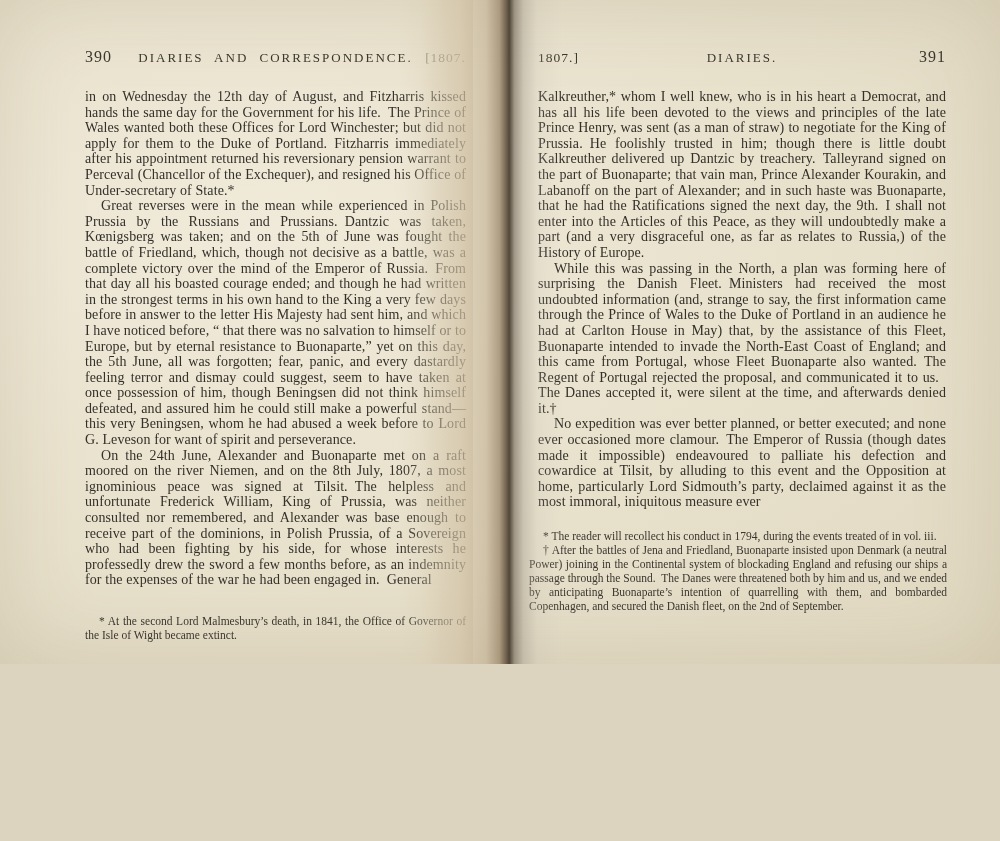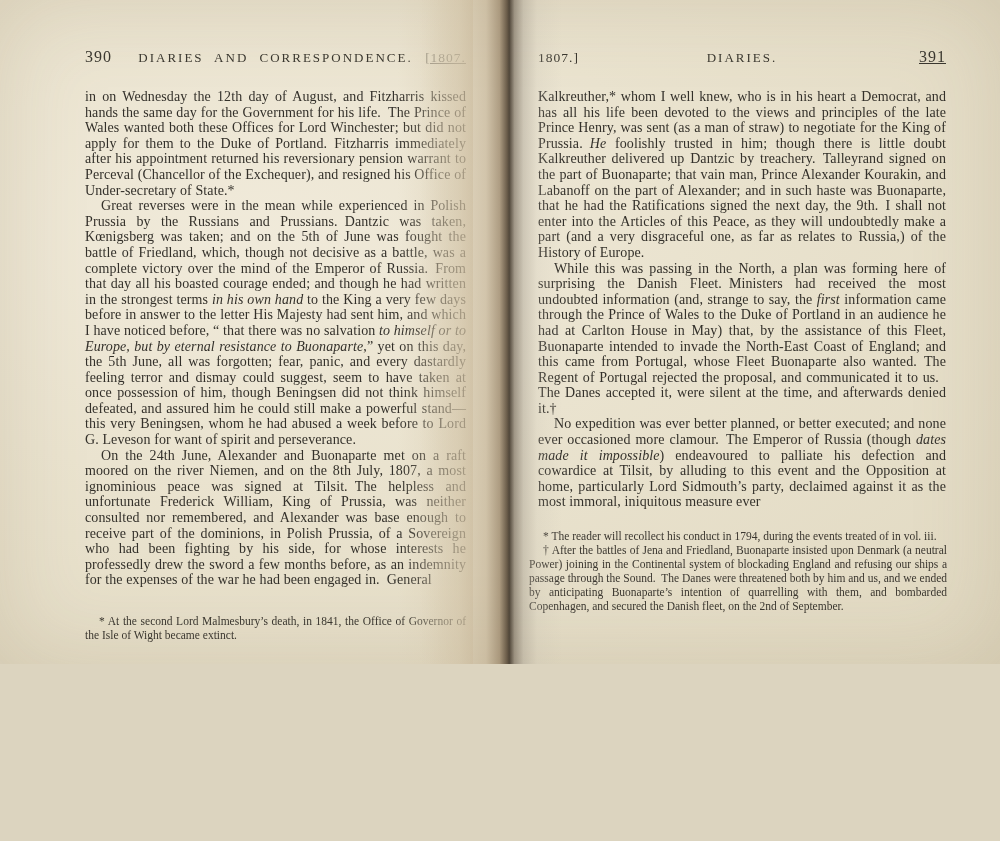--- a/index.html
+++ b/index.html
@@ -44,40 +44,40 @@
   .page-left  { left: 85px;  width: 381px; }
   .page-right { left: 538px; width: 408px; }
 
   .running-head {
     display: grid;
     grid-template-columns: 1fr auto 1fr;
     align-items: baseline;
     margin-bottom: 23px;
   }
   .running-head .left-slot  { justify-self: start; }
-  .running-head .right-slot { justify-self: end; text-decoration: underline; }
+  .running-head .right-slot { justify-self: end; }
   .page-num {
     font-size: 16px; letter-spacing: 1px; color: #3a372f;
   }
   .running-title {
     font-size: 13px; letter-spacing: 2px; word-spacing: 6px; color: #3a372f;
   }
   .year-marker { font-size: 13.5px; letter-spacing: 1px; color: #3a372f; }
   .faded { opacity: 0.55; filter: blur(0.7px); }
 
   .page-body p.para {
     margin: 0;
     font-size: 14px;
     line-height: 15.6px;
     text-align: justify;
     letter-spacing: 0.1px;
     color: #33302a;
   }
   .page-body p.para.indent { text-indent: 16px; }
-  .it { font-style: italic; }
+  .it { }
 
   .footnotes { display: block; }
   .page-left  .footnotes { margin-top: 26px; }
   .page-right .footnotes { margin-top: 19px; margin-left: -9px; width: 418px; }
   .footnotes p.fn {
     margin: 0;
     font-size: 11.5px;
     line-height: 14px;
     text-align: justify;
     text-indent: 14px;

